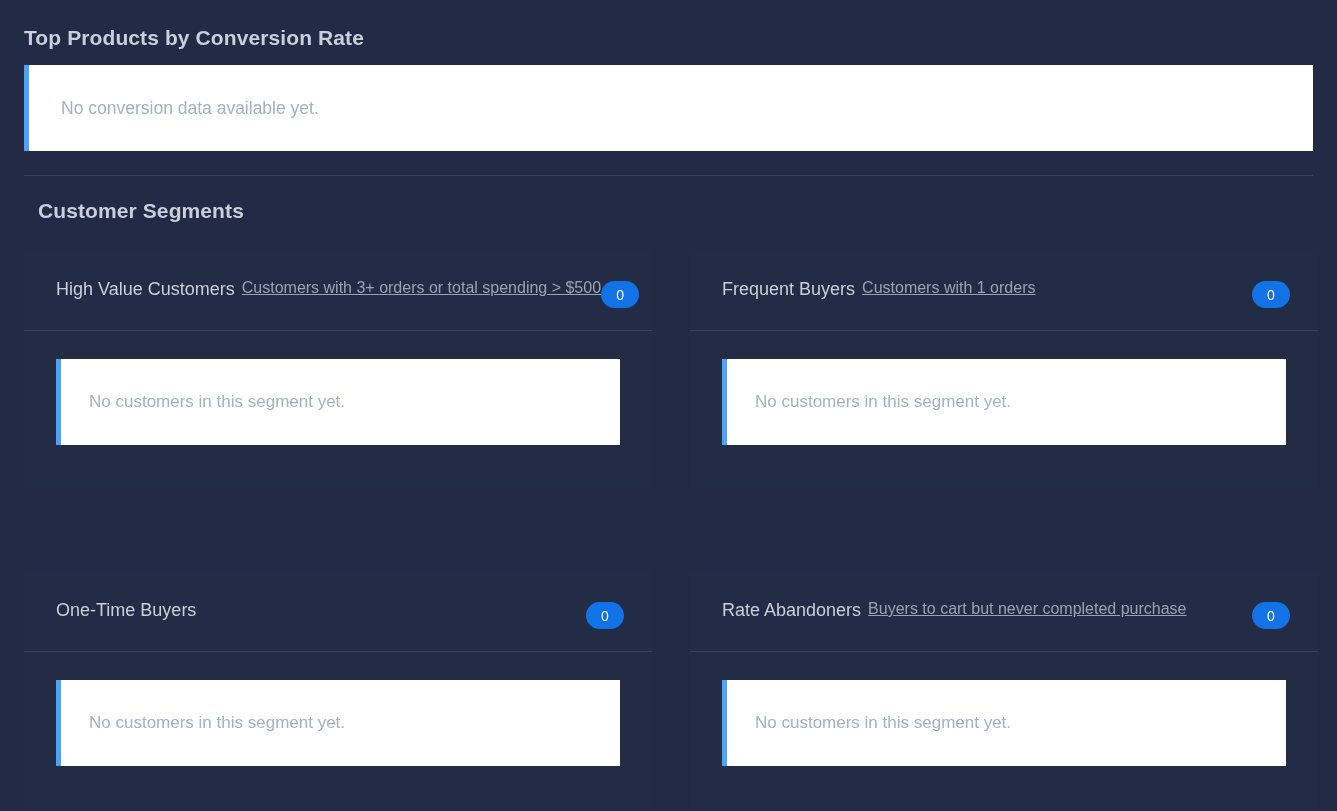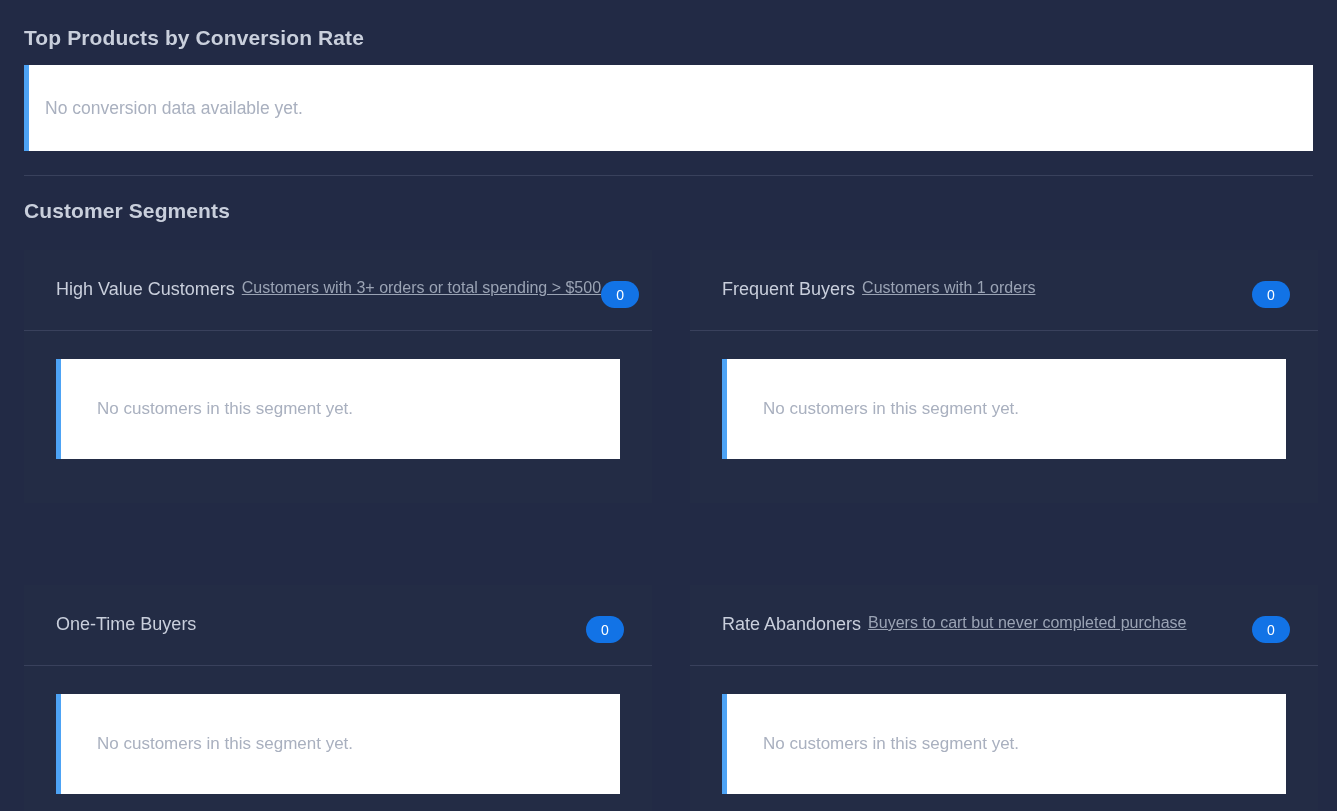--- a/index.html
+++ b/index.html
@@ -33,41 +33,42 @@
     letter-spacing: 0.1px;
     margin: 0;
     padding: 0;
   }
   .heading-top {
     padding-top: 25px;
     line-height: 26px;
   }
   .heading-segments {
     line-height: 26px;
+    margin-left: 14px;
   }
 
   
   .alert {
     background: #ffffff;
     border-left: 5px solid #4da3f5;
     box-sizing: border-box;
     display: flex;
     align-items: center;
   }
   .alert-text {
     color: #a9b0bf;
     font-size: 17px;
     font-weight: 400;
     line-height: 22px;
     white-space: nowrap;
   }
   .alert-top {
     margin-top: 14px;
     height: 86px;
-    padding-left: 16px;
+    padding-left: 32px;
   }
   .alert-top .alert-text { font-size: 17.5px; }
 
   
   .section-divider {
     border: 0;
     border-top: 1px solid #39415c;
     margin: 24px 0 0 0;
     height: 0;
   }
@@ -130,22 +131,22 @@
     justify-content: center;
     box-sizing: border-box;
     padding: 0 10px;
     margin-top: 3px;
   }
 
   .card-body {
     padding: 28px 32px 44px 32px;
   }
   .card-body .alert {
-    height: 100px;
-    padding-left: 36px;
+    height: 86px;
+    padding-left: 28px;
   }
 </style>
 </head>
 <body>
 
 <div class="page">
 
   <h2 class="section-heading heading-top">Top Products by Conversion Rate</h2>
 
   <div class="alert alert-top">

